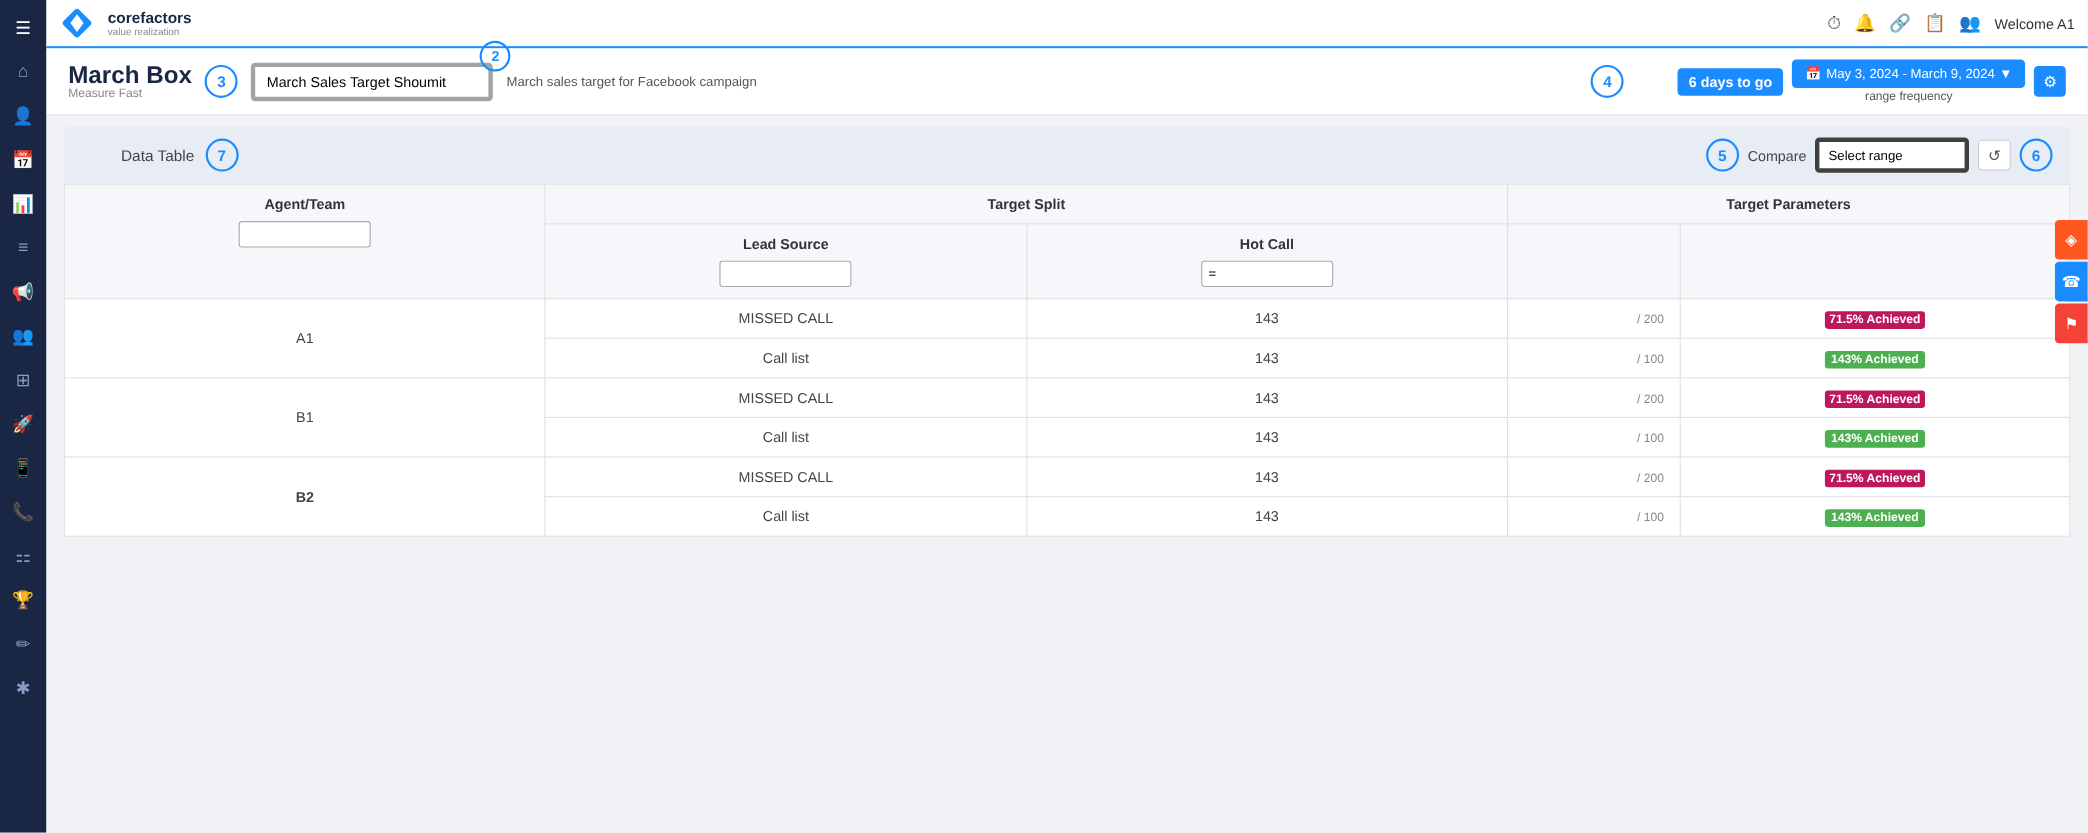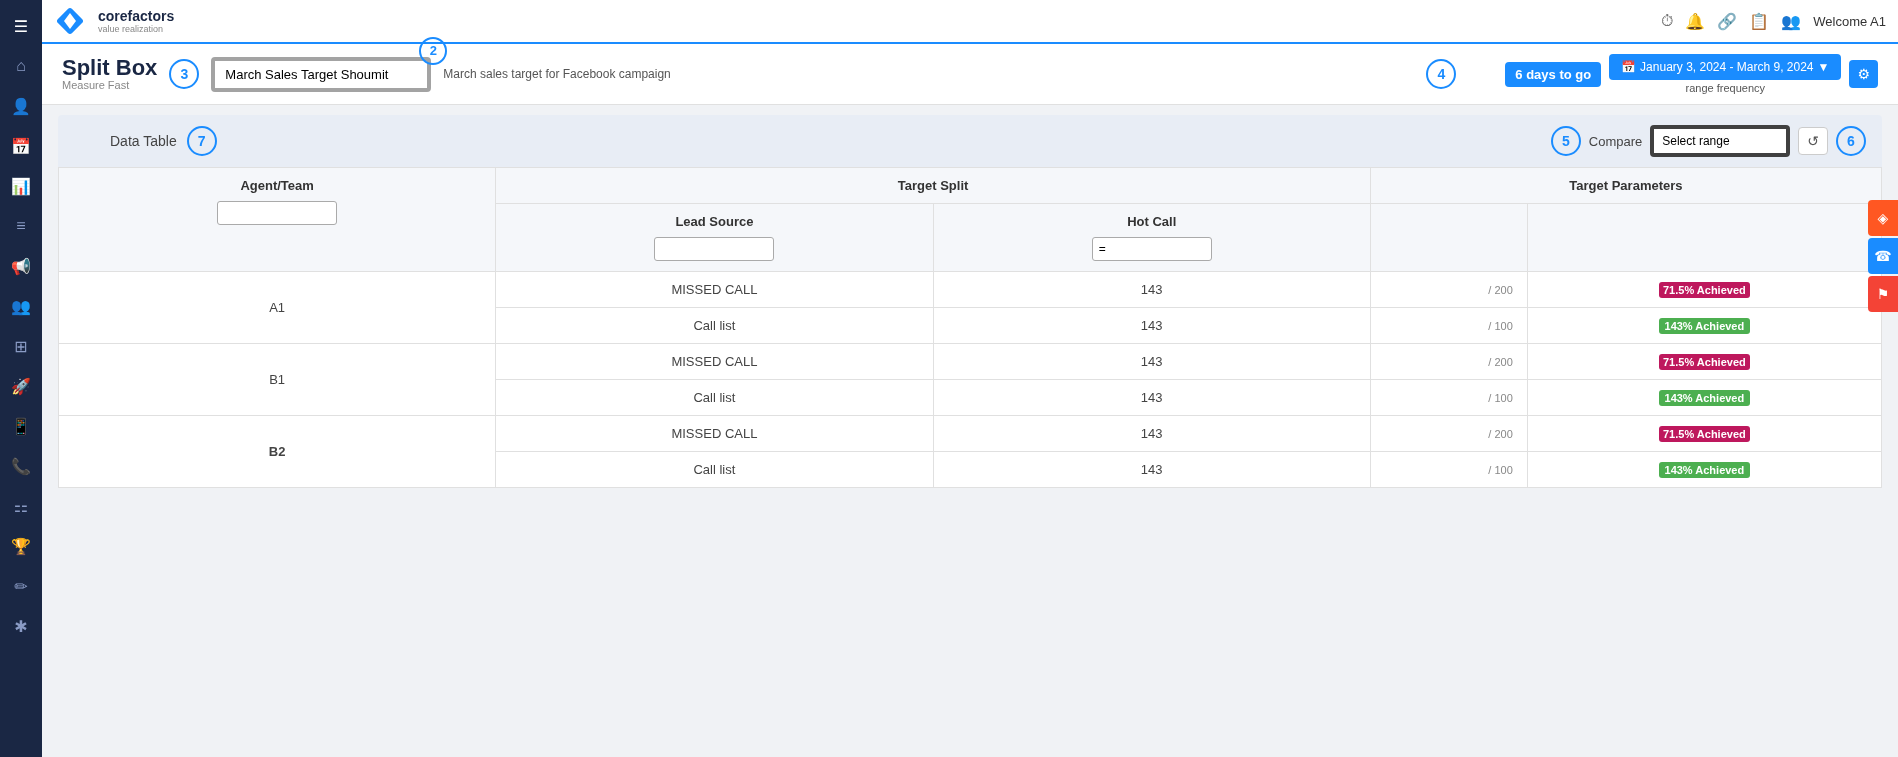--- a/index.html
+++ b/index.html
@@ -284,40 +284,40 @@
       <span class="nav-icon-btn">🔗</span>
       <span class="nav-icon-btn">📋</span>
       <span class="nav-icon-btn">👥</span>
       <span class="welcome-text">Welcome A1</span>
     </div>
   </div>
 
   <div class="page-header">
     <div style="display:flex;align-items:center;gap:12px;">
       <div>
-        <div class="target-box-brand">Split Box</div>
+        <div class="target-box-brand">March Box</div>
         <div class="target-box-sub">Measure Fast</div>
       </div>
       <div class="step-circle">3</div>
       <div style="position:relative;">
         <select class="target-select">
           <option>March Sales Target Shoumit</option>
         </select>
         <div class="step-circle" style="position:absolute;top:-20px;right:-16px;width:28px;height:28px;font-size:13px;">2</div>
       </div>
       <div style="font-size:12px;color:#555;">March sales target for Facebook campaign</div>
     </div>
 
     <div class="header-right">
       <div class="step-circle">4</div>
       <div class="days-badge">6 days to go</div>
       <div>
         <button class="date-range-btn">
           <span>📅</span>
-          <span>January 3, 2024 - March 9, 2024</span>
+          <span>May 3, 2024 - March 9, 2024</span>
           <span>▼</span>
         </button>
         <div class="freq-text">range frequency</div>
       </div>
       <button class="settings-btn">⚙</button>
     </div>
   </div>
 
   <div class="data-table-section">
 

